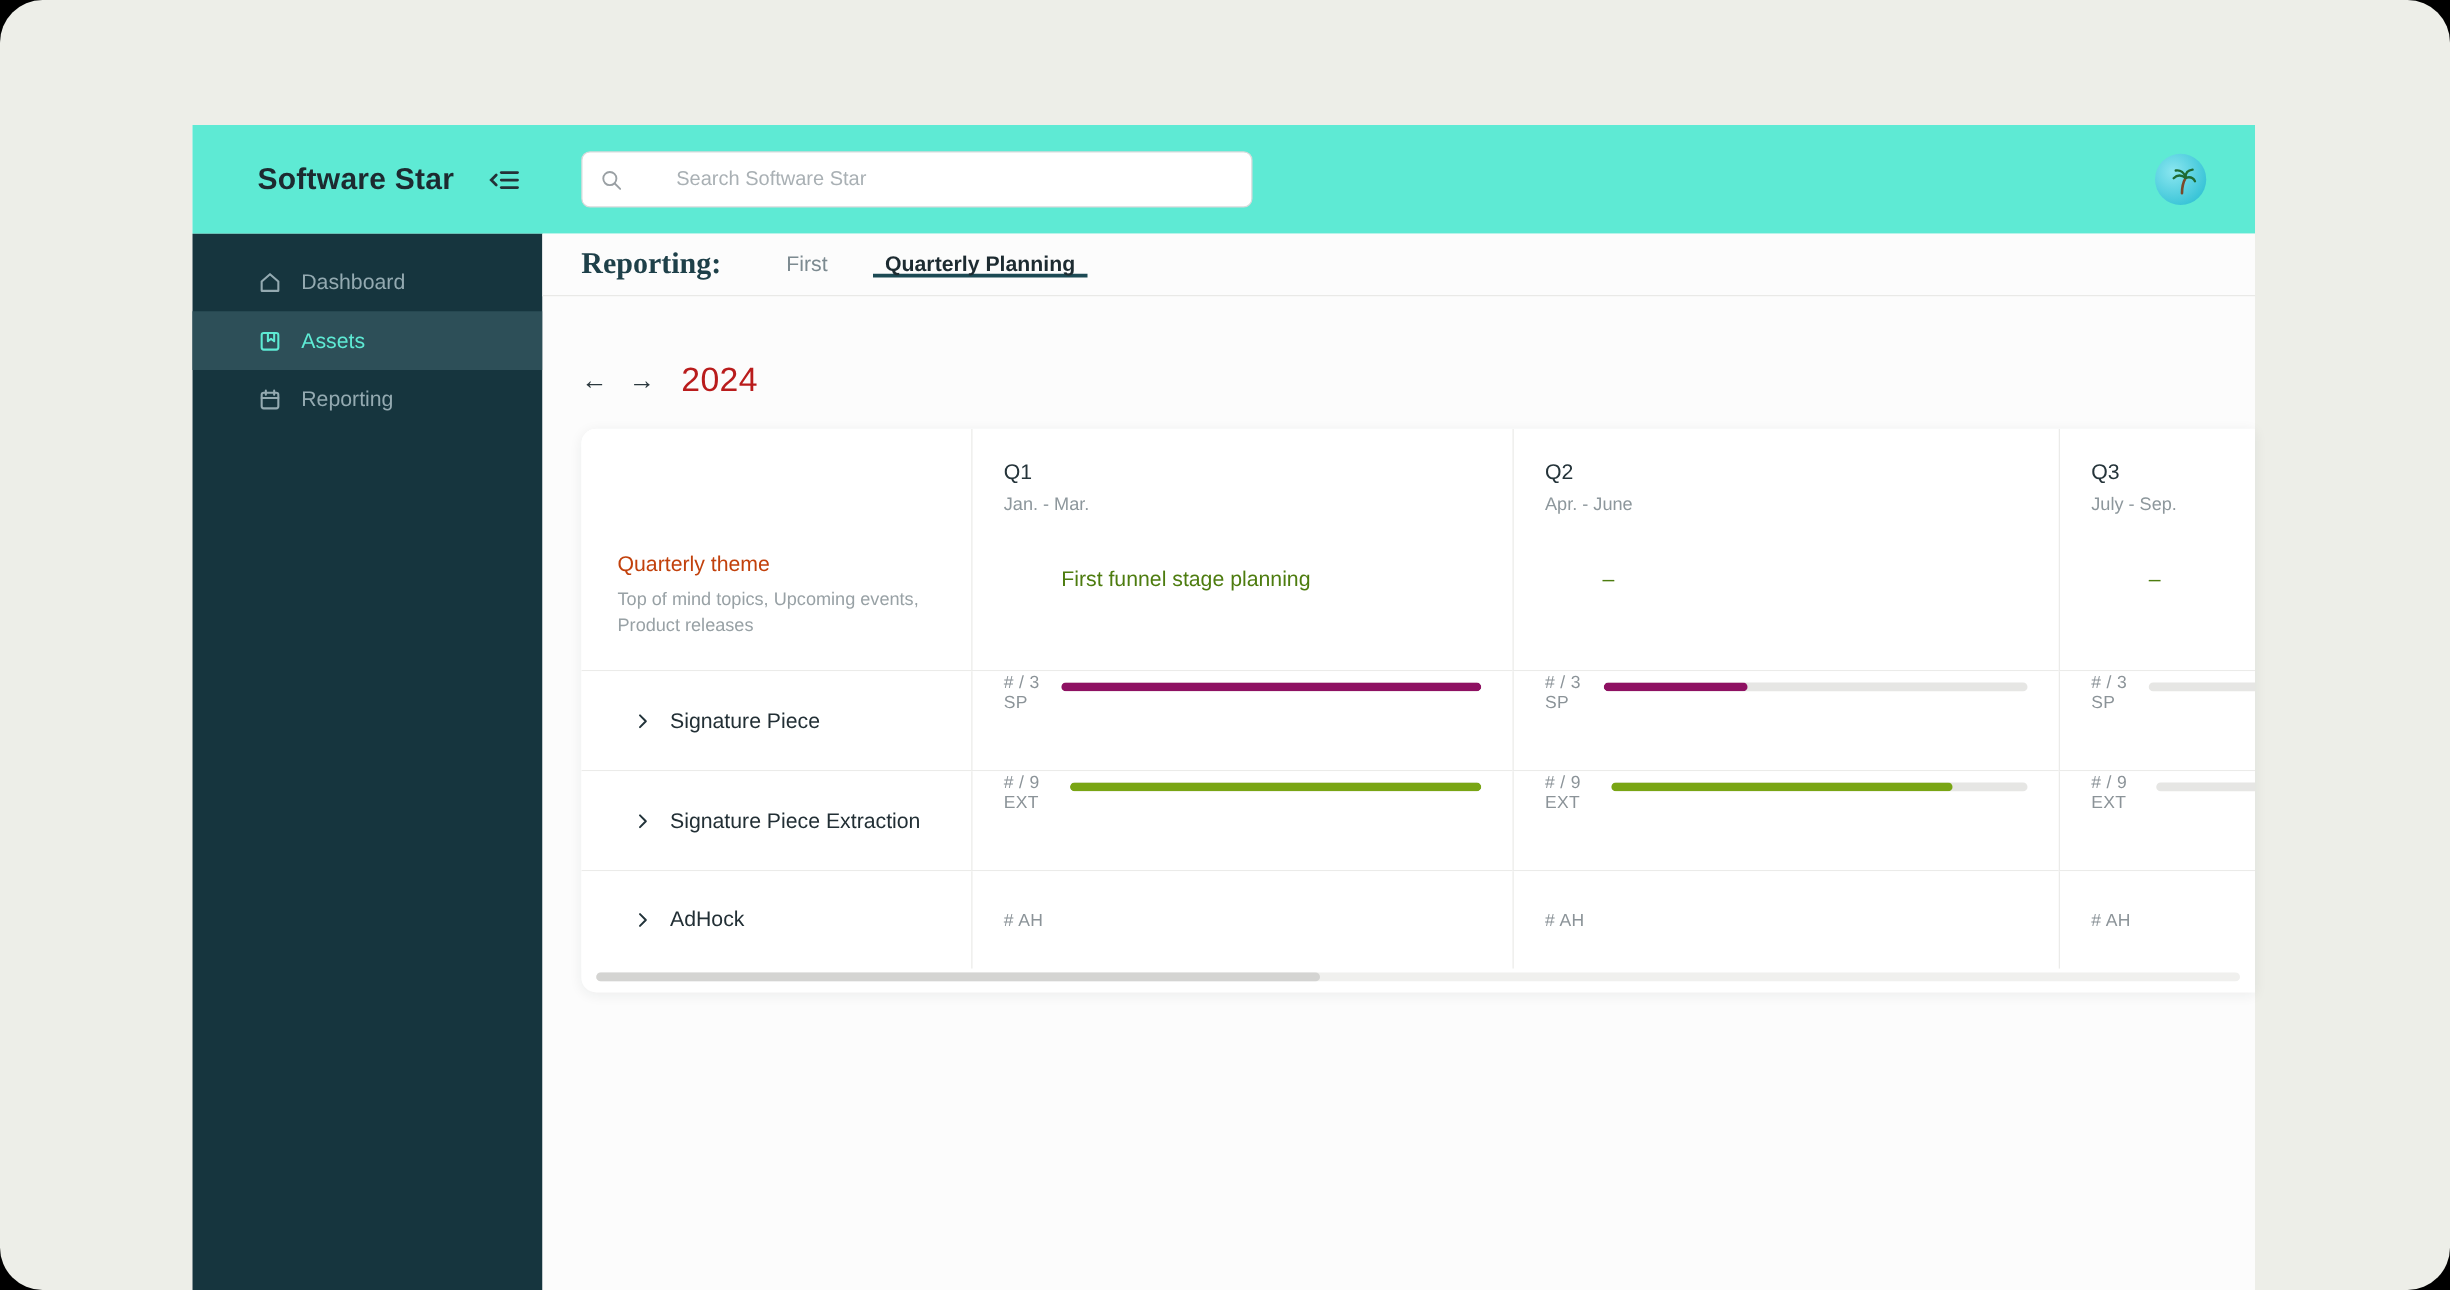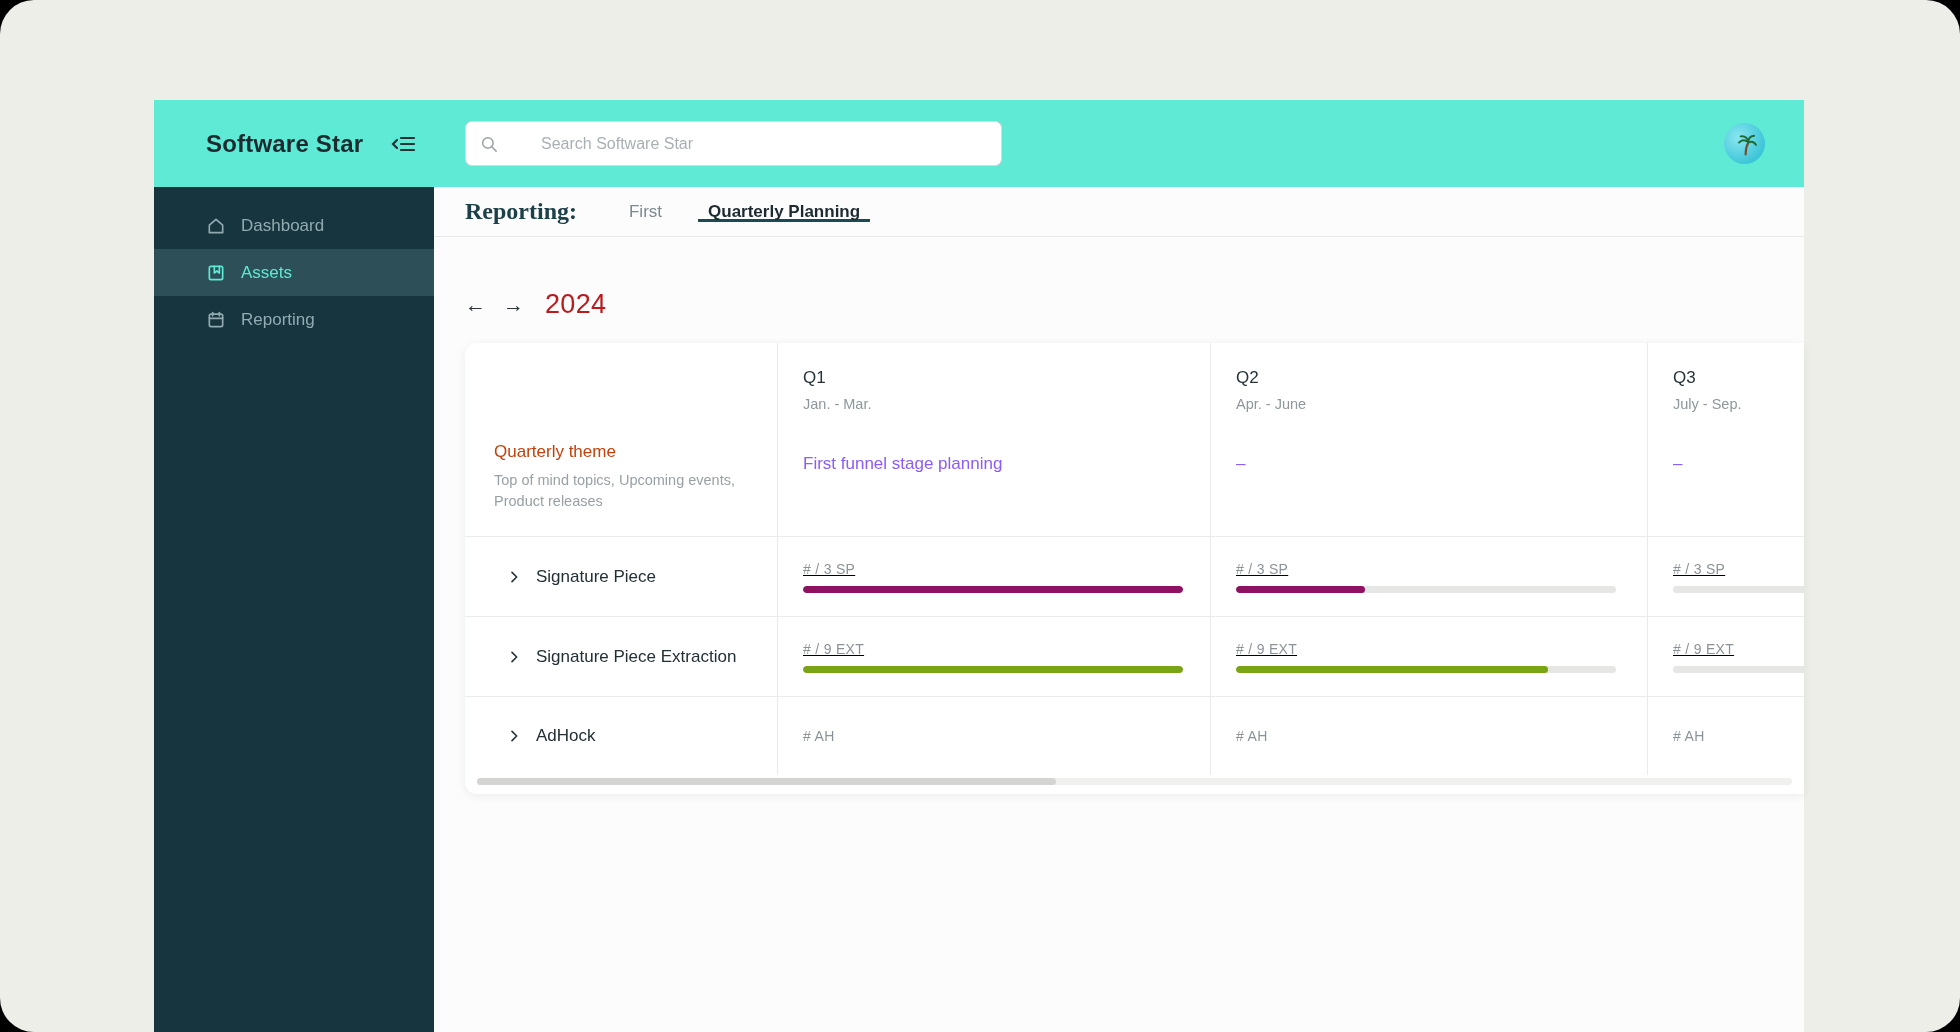--- a/index.html
+++ b/index.html
@@ -47,27 +47,27 @@
   .cell.q { border-left:1px solid #ebebe9; padding-left:25px; padding-right:25px; }
   .cell.hb { border-bottom:1px solid #ebebe9; }
 
   
   .theme-label-cell { height:194px; display:flex; flex-direction:column; justify-content:flex-end; padding:0 20px 24px 29px; }
   .theme-title { font-size:17px; color:#c2410c; }
   .theme-sub { margin-top:8px; font-size:14.5px; line-height:1.45; color:#98a1a5; max-width:268px; }
   .q-theme-cell { height:194px; display:flex; flex-direction:column; padding-top:25px; }
   .q-name { font-size:17px; color:#25343a; }
   .q-range { margin-top:8px; font-size:14.5px; color:#8d979c; }
-  .q-theme-val { margin-top:42px; font-size:17px; color:#8b5cf6; }
+  .q-theme-val { margin-top:42px; font-size:17px; color:#4d7c0f;margin-left:46px; }
 
   
   .row-label-cell { height:80px; display:flex; align-items:center; padding-left:41px; }
   .row-label-cell .chev { display:flex; color:#22333a; margin-right:14px; cursor:pointer; }
   .row-label { font-size:17px; font-weight:500; color:#222f35; }
-  .metric-cell { height:80px; display:flex; flex-direction:column; justify-content:center;text-decoration:underline; }
+  .metric-cell { height:80px; display:flex; flex-direction:row; justify-content:center; }
   .metric { font-size:14px; color:#8b9398; letter-spacing:.3px; }
   .track { margin-top:9px; width:380px; height:7px; border-radius:4px; background:#e6e6e4; overflow:hidden; }
   .fill { height:100%; border-radius:4px; }
   .adhock-cell { height:78px; display:flex; align-items:center; }
   .adhock-label-cell { height:78px; display:flex; align-items:center; padding-left:41px; }
 
   
   .scroll-strip { height:19px; flex:0 0 auto; display:flex; align-items:center; padding:0 12px 6px 12px; }
   .scroll-track { position:relative; flex:1; height:7px; border-radius:4px; background:#f0f0ee; }
   .scroll-thumb { position:absolute; left:0; top:0; height:7px; width:44%; border-radius:4px; background:#d4d4d2; cursor:pointer; }

